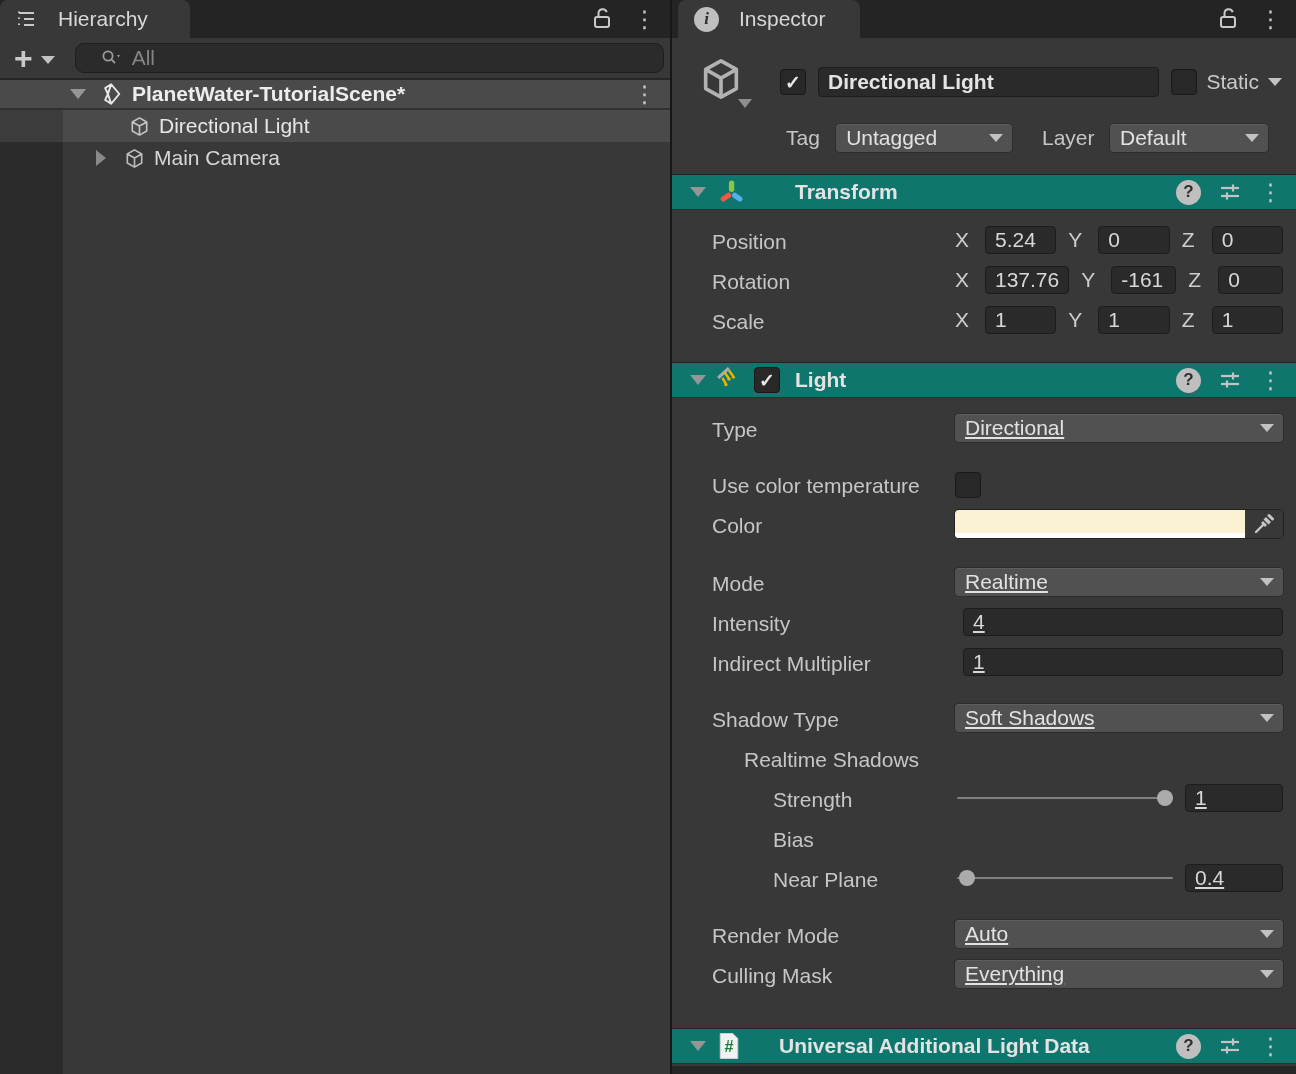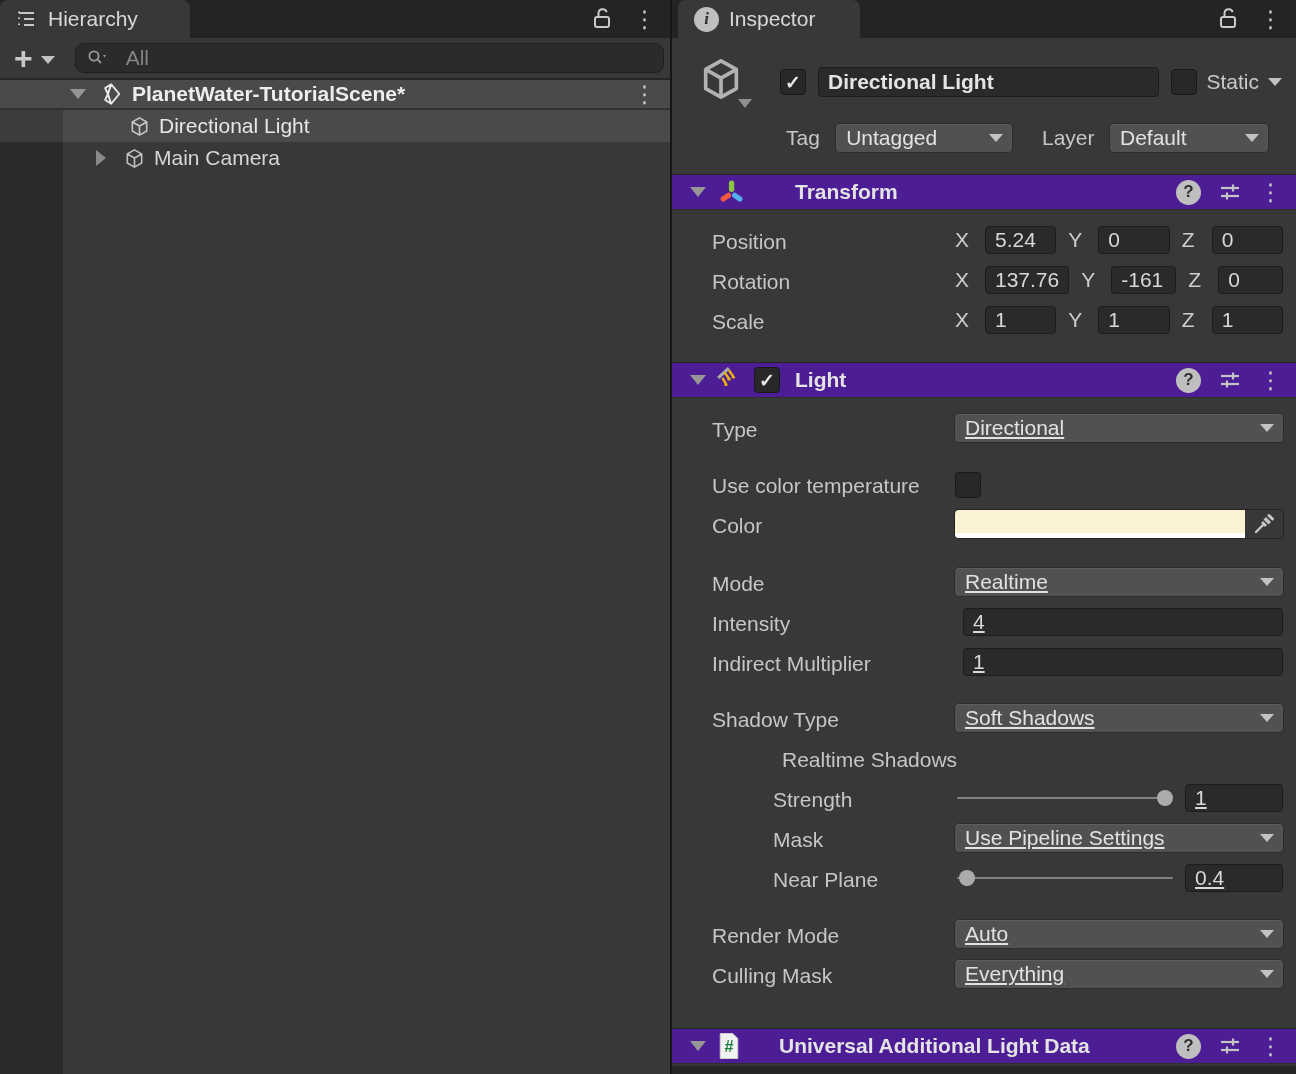--- a/index.html
+++ b/index.html
@@ -3,21 +3,21 @@
 <meta charset="utf-8">
 <style>
   * { margin:0; padding:0; box-sizing:border-box; }
   html,body { width:1296px; height:1074px; background:#383838; overflow:hidden;
               font-family:"Liberation Sans", sans-serif; }
   .app { display:flex; width:1296px; height:1074px; background:#383838; color:#D6D6D6; font-size:21px; }
 
   
   .tabbar { height:38px; background:#242424; display:flex; align-items:stretch; flex-shrink:0; }
   .tab { background:#383838; border-radius:8px 8px 0 0; display:flex; align-items:center;
-         gap:10px; padding:0 22px 0 16px; color:#D8D8D8; }
+         gap:20px; padding:0 22px 0 16px; color:#D8D8D8; }
   .tabbar .winicons { margin-left:auto; display:flex; align-items:center; gap:20px; padding-right:14px; }
 
   .fold-open { width:0; height:0; border-left:8px solid transparent; border-right:8px solid transparent;
                border-top:10px solid #969696; flex-shrink:0; }
   .fold-closed { width:0; height:0; border-top:8px solid transparent; border-bottom:8px solid transparent;
                  border-left:10px solid #8A8A8A; flex-shrink:0; }
   .caret-dn { width:0; height:0; border-left:7px solid transparent; border-right:7px solid transparent;
               border-top:8px solid #C2C2C2; flex-shrink:0; }
 
   .kebab { color:#C6C6C6; font-size:23px; line-height:1; letter-spacing:0; }
@@ -42,21 +42,21 @@
   .slider .knob.at-left { left:4px; }
 
   
   .hpanel { width:670px; display:flex; flex-direction:column; flex-shrink:0; }
   .divider { width:2px; background:#161616; flex-shrink:0; }
 
   .htoolbar { height:42px; background:#383838; border-bottom:2px solid #262626; display:flex;
               align-items:center; padding:0 6px 0 12px; gap:6px; flex-shrink:0; }
   .plusbtn { color:#C9C9C9; font-size:32px; font-weight:bold; line-height:26px; padding:0 2px; }
   .searchbox { flex:1; height:30px; margin-left:14px; background:#2B2B2B; border:1px solid #1E1E1E;
-               border-radius:9px; display:flex; align-items:center; padding:0 10px; gap:16px; color:#858585; }
+               border-radius:9px; display:flex; align-items:center; padding:0 24px; gap:8px; color:#858585; }
 
   .scenerow { height:30px; background:#4A4A4A; border-bottom:2px solid #313131; display:flex;
               align-items:center; padding:0 14px 0 70px; gap:10px; flex-shrink:0; }
   .scenerow .sname { color:#EDEDED; font-weight:bold; }
   .scenerow .kebab { margin-left:auto; }
 
   .htree { flex:1; display:flex; flex-direction:column; }
   .trow { height:32px; display:flex; flex-shrink:0; }
   .trow .g { width:63px; flex-shrink:0; background:#2B2B2B; }
   .trow .c { flex:1; display:flex; align-items:center; gap:8px; background:#383838; color:#D6D6D6; }
@@ -72,29 +72,29 @@
 
   .gohead { padding:18px 14px 0 26px; }
   .gorow1 { display:flex; align-items:center; }
   .goicon { position:relative; width:56px; height:52px; flex-shrink:0; }
   .goicon .gocaret { position:absolute; right:2px; bottom:0; width:0; height:0;
                      border-left:7px solid transparent; border-right:7px solid transparent; border-top:9px solid #8F8F8F; }
   .namefield { width:344px; height:30px; margin:0 12px; font-weight:bold; color:#E4E4E4; }
   .staticwrap { display:flex; align-items:center; gap:9px; margin-left:0; color:#C9C9C9; }
   .gorow2 { display:flex; align-items:center; margin:16px 14px 14px 88px; color:#C6C6C6; }
 
-  .chead { height:36px; background:#4c1d95; border-top:1px solid #232323; border-bottom:1px solid #2E2E2E;
+  .chead { height:36px; background:#0f766e; border-top:1px solid #232323; border-bottom:1px solid #2E2E2E;
            display:flex; align-items:center; padding:0 14px 0 18px; flex-shrink:0; }
   .chead .islot { width:105px; display:flex; align-items:center; gap:10px; flex-shrink:0; }
   .chead .ctitle { font-weight:bold; color:#E3E3E3; }
   .chead .hicons { margin-left:auto; display:flex; align-items:center; gap:17px; }
 
   .irow { display:flex; align-items:flex-end; height:28px; margin:0 13px 12px 40px; }
   .irow .lab { width:243px; flex-shrink:0; color:#C6C6C6; }
-  .irow.ind1 { margin-left:72px; } .irow.ind1 .lab { width:211px;margin-left:38px; }
+  .irow.ind1 { margin-left:72px; } .irow.ind1 .lab { width:211px; }
   .irow.ind2 { margin-left:101px; } .irow.ind2 .lab { width:182px; }
   .irow .ctrl { flex:1; display:flex; align-items:center; }
   .irow .ctrl > .dd, .irow .ctrl > .tf { flex:1;text-decoration:underline; }
   .valfield { width:98px; margin-left:10px; flex:none !important; }
 
   .vecgroup { flex:1; display:flex; align-items:center; gap:6px; }
   .vecgroup + .vecgroup { margin-left:12px; }
   .axis { width:16px; color:#CDCDCD; flex-shrink:0; }
   .vecgroup .tf { flex:1; min-width:0; }
 
@@ -422,27 +422,21 @@
       <span class="lab">Strength</span>
       <div class="ctrl">
         <div class="slider">
           <div class="track"></div>
             <div class="knob at-right"></div>
         </div>
         <span class="tf valfield">1</span>
       </div>
     </div>
     <div class="irow ind2">
-      <span class="lab">Mask</span>
-      <div class="ctrl">
-          <div class="dd">
-        <span>Use Pipeline Settings</span>
-            <span class="caret-dn"></span>
-      </div>
-        </div>
+      <span class="lab">Bias</span>
     </div>
     <div class="irow ind2">
       <span class="lab">Near Plane</span>
       <div class="ctrl">
         <div class="slider">
           <div class="track"></div>
             <div class="knob at-left"></div>
         </div>
         <span class="tf valfield">0.4</span>
       </div>

